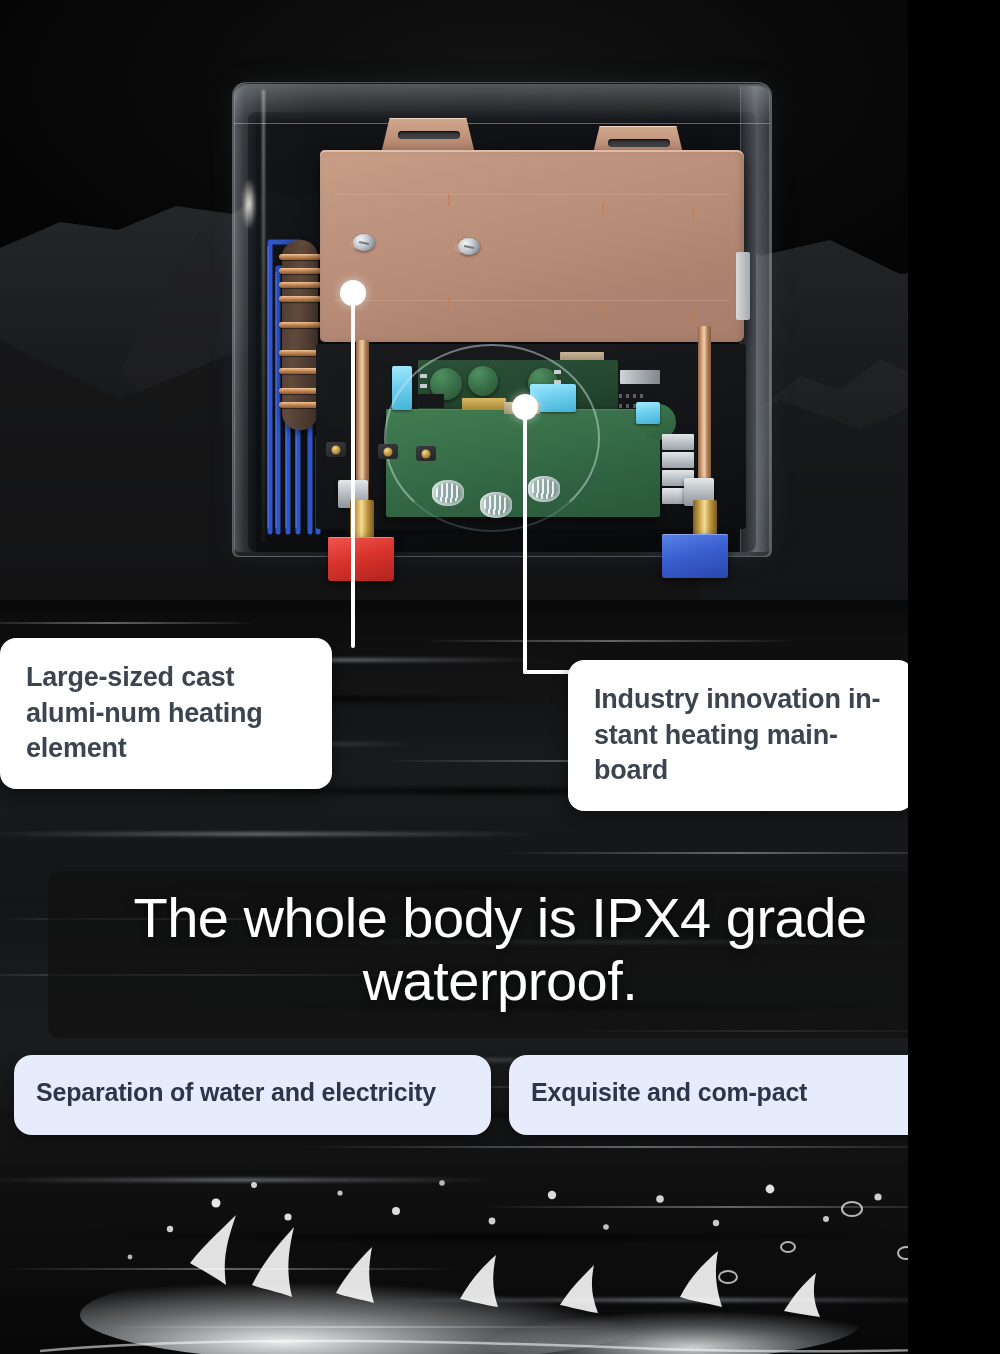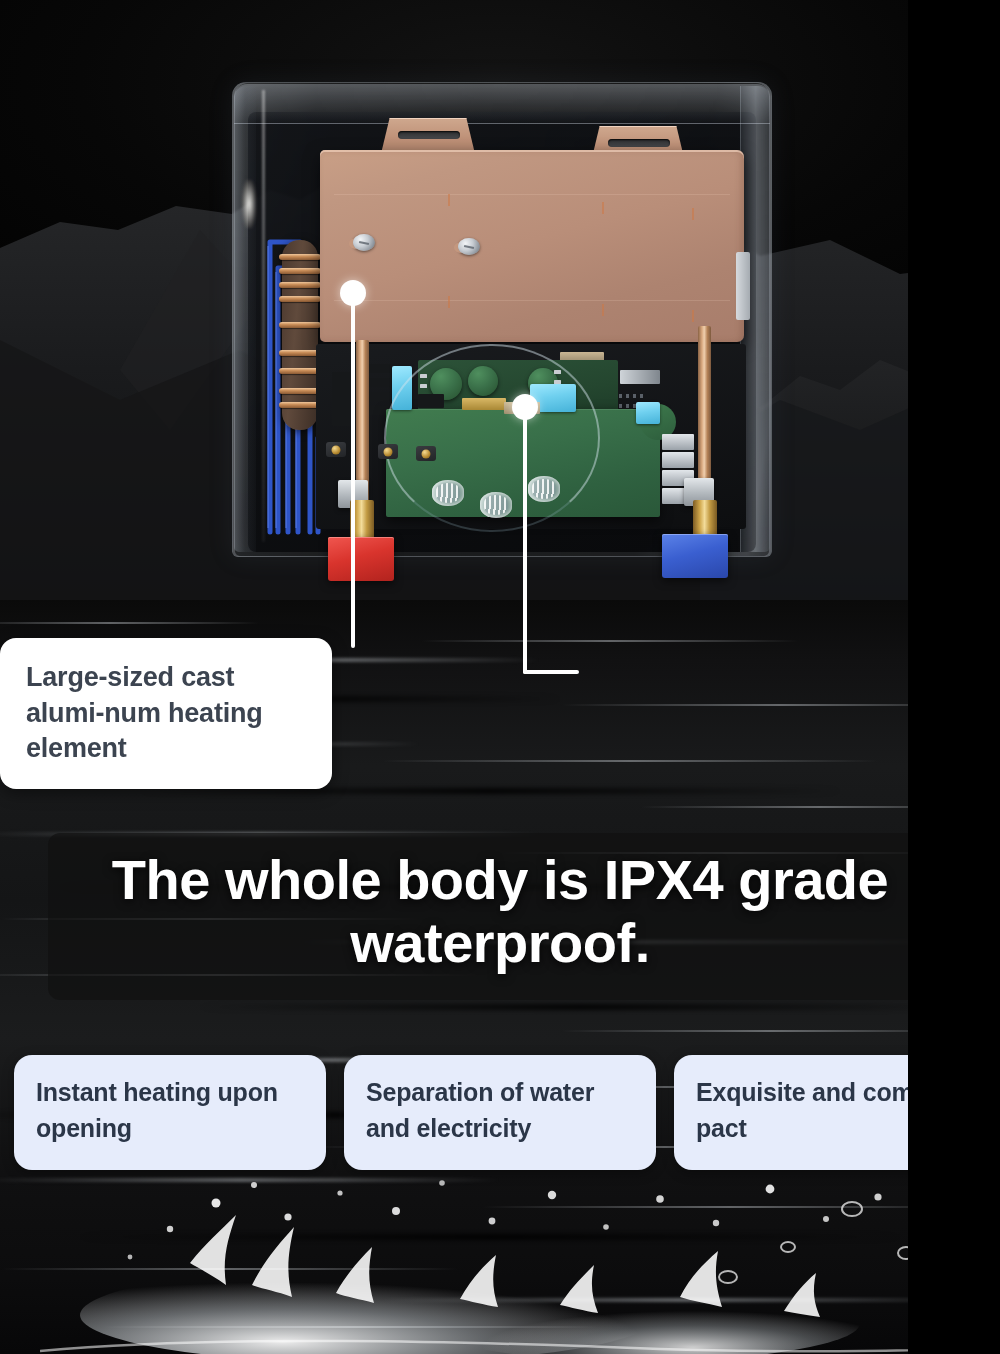--- a/index.html
+++ b/index.html
@@ -395,28 +395,28 @@
     line-height: 1.32;
     letter-spacing: -.2px;
     box-shadow: 0 4px 16px rgba(0,0,0,.45);
   }
   #callout-box-1 { left: 0px;   top: 638px;  width: 332px; font-size: 27px; }
   #callout-box-2 { left: 568px; top: 660px;  width: 346px; font-size: 27px; }
 
   
   .headline {
     position: absolute;
-    left: 48px; top: 833px;
+    left: 48px; top: 871px;
     width: 904px;
     padding: 16px 30px 26px;
     border-radius: 12px;
     background: rgba(16,16,17,.72);
     color: #ffffff;
     font-size: 56px;
-    font-weight: bold;
+    font-weight: normal;
     line-height: 1.12;
     text-align: center;
     letter-spacing: -.5px;
     text-shadow: 0 2px 10px rgba(0,0,0,.8);
   }
 
   
   .pills {
     position: absolute;
     left: 14px; top: 1055px;
@@ -694,27 +694,27 @@
   <div class="callout-line" style="left:351px; top:300px; height:348px;"></div>
 
   <div class="callout-box" id="callout-box-1">
     <span>Large-sized cast alumi-num heating element</span>
   </div>
 
   <div class="callout-dot" style="left:512px; top:394px;"></div>
   <div class="callout-line" style="left:523px; top:414px; height:260px;"></div>
   <div class="callout-elbow" style="left:523px; top:670px; width:56px;"></div>
 
+  <div class="callout-box" id="callout-box-2">
+    <span>Industry innovation in-stant heating main-board</span>
+  </div>
 
   <div class="headline">The whole body is IPX4 grade waterproof.</div>
 
   <div class="pills">
-    <div class="pill">
-      <span>Instant heating upon opening</span>
-    </div>
     <div class="pill">
       <span>Separation of water and electricity</span>
     </div>
     <div class="pill">
       <span>Exquisite and com-pact</span>
     </div>
   </div>
 
 </div>
 

